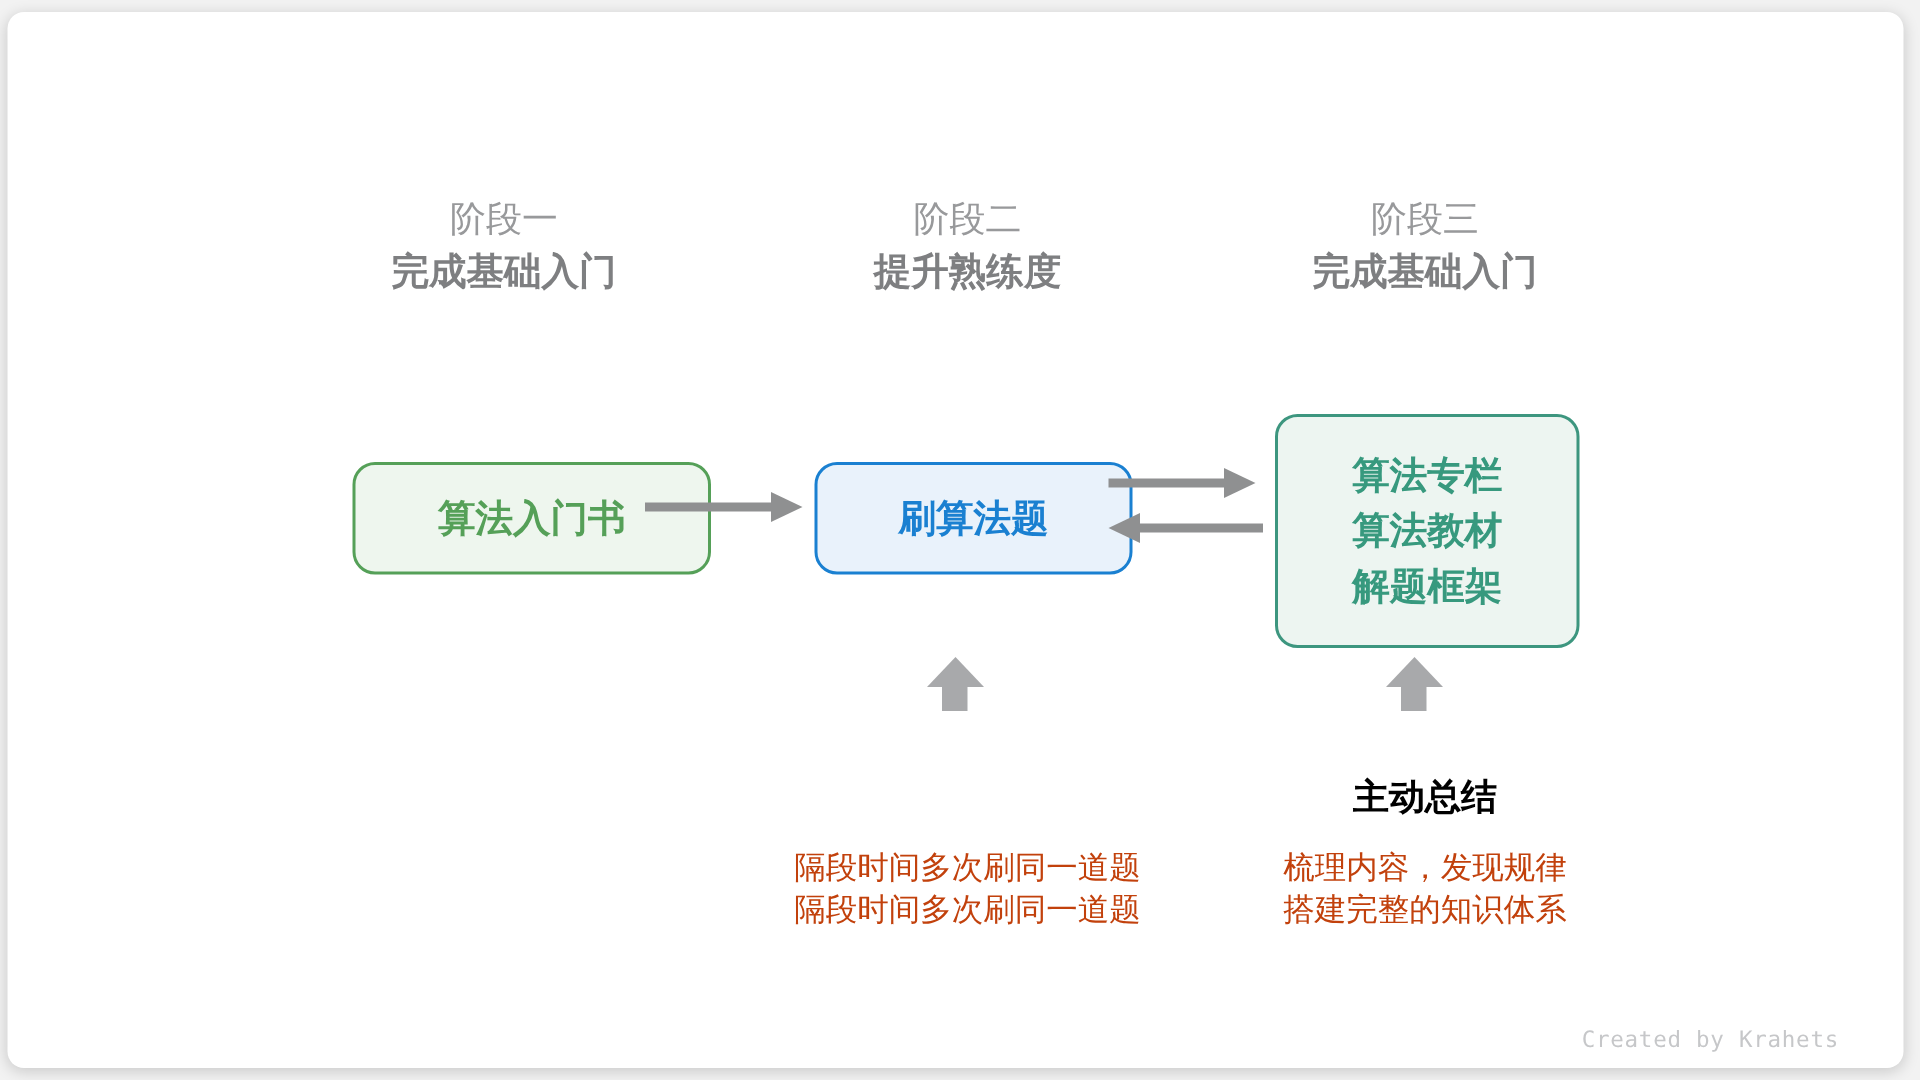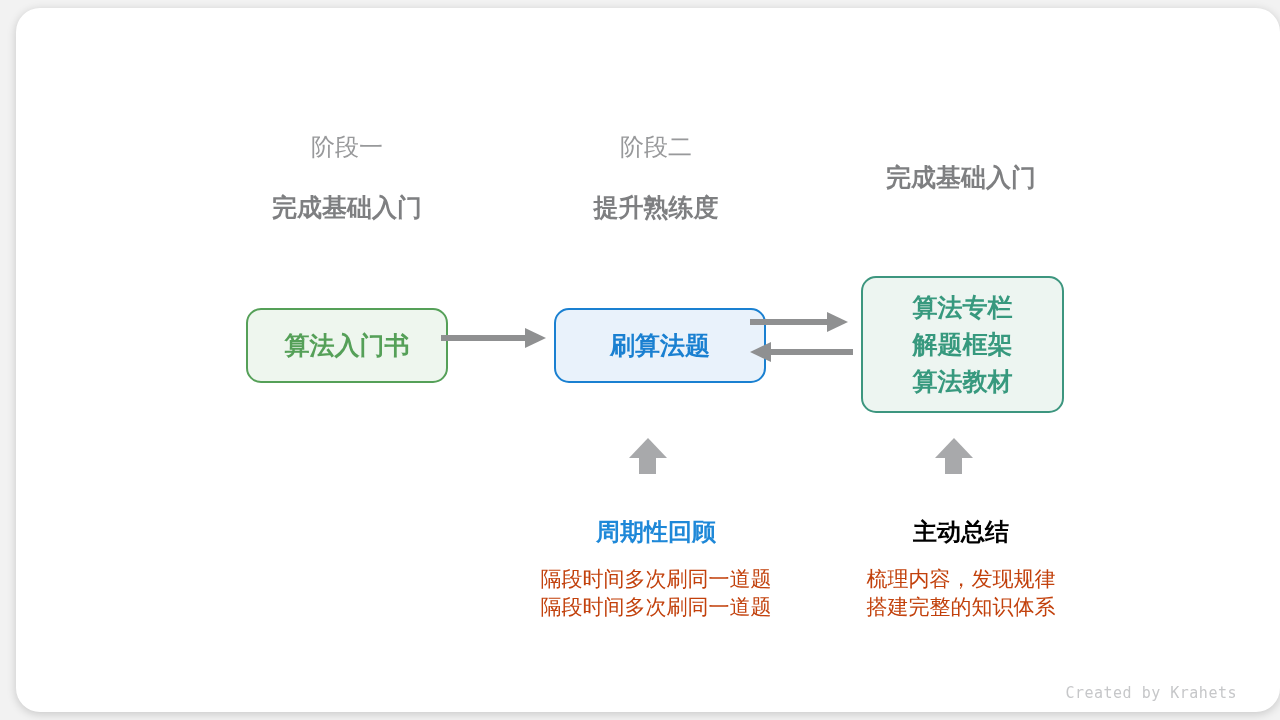--- a/index.html
+++ b/index.html
@@ -6,39 +6,39 @@
     margin: 0;
     padding: 0;
     width: 1280px;
     height: 720px;
     background: #f2f2f2;
     font-family: "Liberation Sans", sans-serif;
     overflow: hidden;
   }
   .card {
     position: absolute;
-    left: 16px; top: 8px;
+    left: 5px; top: 8px;
     width: 1264px; height: 704px;
     background: #ffffff;
-    border-radius: 24px;
+    border-radius: 11px;
     box-shadow: 0 2px 10px rgba(0,0,0,0.18);
   }
   .stage {
     position: absolute;
     top: 124px;
     width: 300px;
     text-align: center;
   }
   .stage-label {
     font-size: 24px;
     color: #98999b;
     line-height: 30px;
   }
   .stage-subtitle {
-    margin-top: 30px;
+    margin-top: 4px;
     font-size: 25px;
     font-weight: bold;
     color: #7e7f81;
     line-height: 30px;
   }
   .stage-1 { left: 181px; }
   .stage-2 { left: 490px; }
   .stage-3 { left: 795px; }
 
   .node {
@@ -46,33 +46,33 @@
     border: 2.5px solid;
     border-radius: 15px;
     display: flex;
     align-items: center;
     justify-content: center;
     font-size: 25px;
     font-weight: bold;
     box-sizing: border-box;
   }
   .node-green {
-    left: 230px; top: 300px; width: 202px; height: 75px;
+    left: 230px; top: 300px; width: 239px; height: 75px;
     border-color: #55a058;
     background: #eef6ee;
     color: #55a058;
   }
   .node-blue {
     left: 538px; top: 300px; width: 212px; height: 75px;
     border-color: #1a80d1;
     background: #e9f2fb;
     color: #1a80d1;
   }
   .node-teal {
-    left: 845px; top: 268px; width: 203px; height: 137px;
+    left: 845px; top: 268px; width: 203px; height: 156px;
     border-color: #3d967f;
     background: #edf5f1;
     color: #37997e;
     flex-direction: column;
   }
   .node-teal .node-line { line-height: 37px; }
 
   .shaft {
     position: absolute;
     height: 6px;
@@ -141,33 +141,34 @@
 
   <div class="stage stage-1">
     <div class="stage-label">阶段一</div>
     <div class="stage-subtitle">完成基础入门</div>
   </div>
   <div class="stage stage-2">
     <div class="stage-label">阶段二</div>
     <div class="stage-subtitle">提升熟练度</div>
   </div>
   <div class="stage stage-3">
+    <div class="stage-label">阶段三</div>
     <div class="stage-subtitle">完成基础入门</div>
   </div>
 
   <div class="node node-green">
     <span class="node-line">算法入门书</span>
   </div>
   <div class="node node-blue">
     <span class="node-line">刷算法题</span>
   </div>
   <div class="node node-teal">
     <span class="node-line">算法专栏</span>
+    <span class="node-line">算法教材</span>
     <span class="node-line">解题框架</span>
-    <span class="node-line">算法教材</span>
   </div>
 
   <div>
     <div class="shaft" style="left:425px; top:327px; width:88px;"></div>
     <div class="head head-right" style="left:509px; top:320px;"></div>
   </div>
 
   <div>
     <div class="shaft" style="left:734px; top:311px; width:81px;"></div>
     <div class="head head-right" style="left:811px; top:304px;"></div>
@@ -181,21 +182,20 @@
   <div>
     <div class="up-tri" style="left:613px; top:430px;"></div>
     <div class="up-stem" style="left:623px; top:449px;"></div>
   </div>
 
   <div>
     <div class="up-tri" style="left:919px; top:430px;"></div>
     <div class="up-stem" style="left:929px; top:449px;"></div>
   </div>
 
-  <div class="ann-title ann-title-review">周期性回顾</div>
   <div class="ann-desc ann-desc-review">
     <div>隔段时间多次刷同一道题</div>
     <div>隔段时间多次刷同一道题</div>
   </div>
 
   <div class="ann-title ann-title-summarize">主动总结</div>
   <div class="ann-desc ann-desc-summarize">
     <div>梳理内容，发现规律</div>
     <div>搭建完整的知识体系</div>
   </div>

